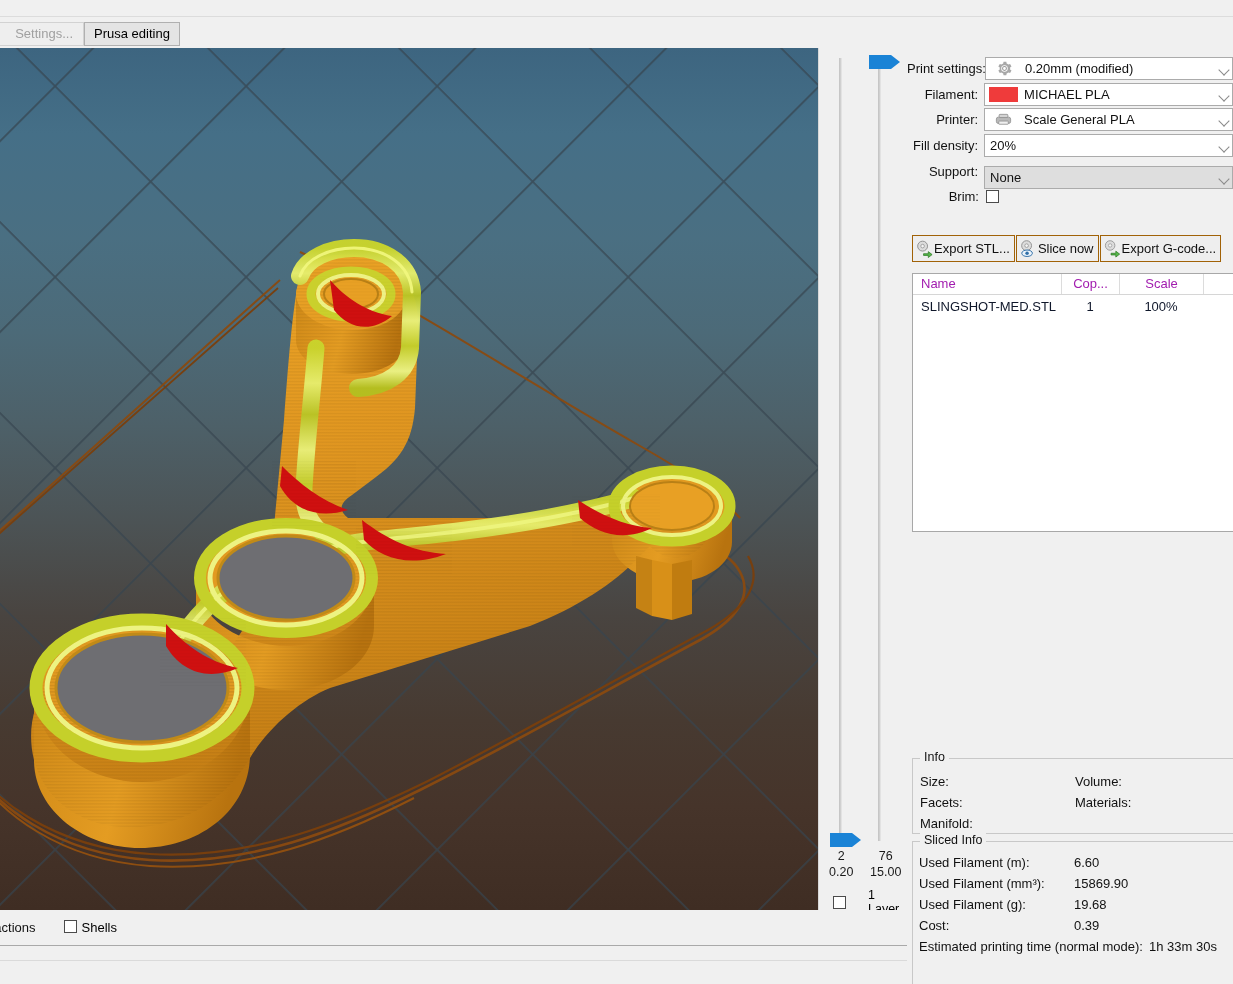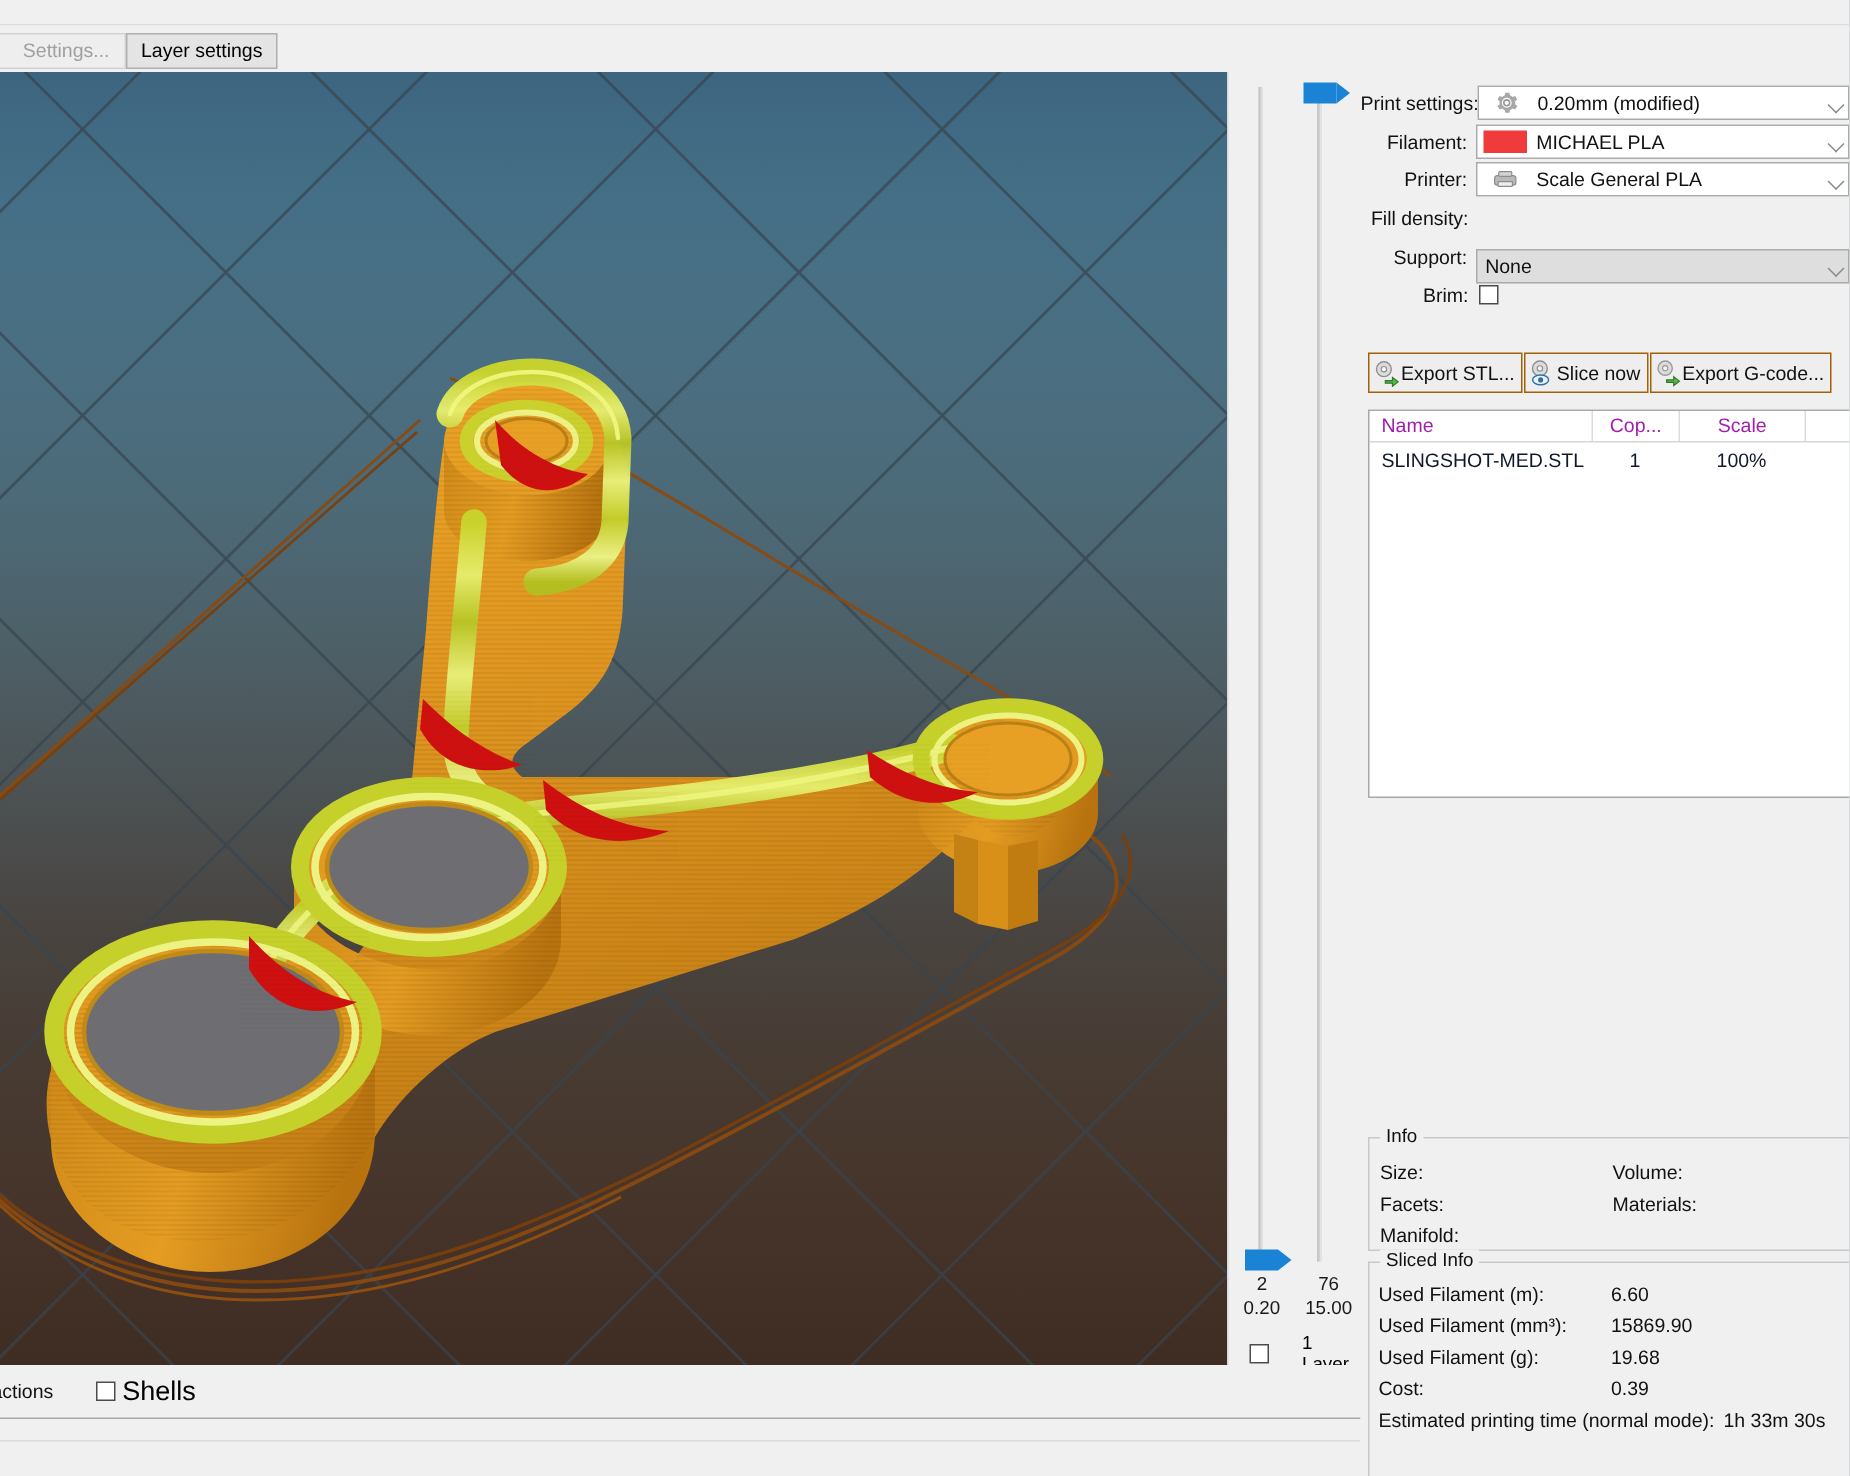--- a/index.html
+++ b/index.html
@@ -103,22 +103,22 @@
   }
 
   
   .bottom-bar {
     position: absolute; left: 0; top: 910px; width: 907px; height: 36px;
     background: #f0f0f0; border-bottom: 1px solid #a9a9a9;
     display: flex; align-items: center;
   }
   .bb-retr { margin-left: -10px; font-size: 13px; color: #111; }
   .bb-shells {
-    margin-left: 28px; display: flex; align-items: center; gap: 5px;
-    font-size: 18px; cursor: pointer;
+    margin-left: 28px; display: flex; align-items: flex-start; gap: 5px;
+    font-size: 13px; cursor: pointer;
   }
   .footer-strip {
     position: absolute; left: 0; top: 946px; width: 907px; height: 38px;
     background: #f0f0f0;
   }
   .footer-strip::after{
     content:""; position:absolute; left:0; top:14px; width:907px; height:1px; background:#dadada;
   }
 
   
@@ -202,21 +202,21 @@
 </style>
 </head>
 <body>
 
 <div id="app">
 
   <div class="top-strip"></div>
 
   <div class="tabbar">
     <div class="tab-btn tab-settings">Settings...</div>
-    <div class="tab-btn tab-layer">Layer settings</div>
+    <div class="tab-btn tab-layer">Prusa editing</div>
   </div>
 
   <div class="viewport">
     <div class="bed-bg"></div>
 
     <div class="grid-layer">
       <svg viewBox="0 0 1635 1724" preserveAspectRatio="none">
         <defs>
           <pattern id="diag" width="150" height="150" patternUnits="userSpaceOnUse" patternTransform="rotate(45 0 0)">
             <rect width="150" height="150" fill="none"></rect>
@@ -487,20 +487,24 @@
               <rect x="6" y="11" width="12" height="4" rx="0.6" fill="#efefef" stroke="#8d8d8d" stroke-width="1"></rect>
             </svg>
           </span>
           <span class="sval">Scale General PLA</span>
           <span class="caret"></span>
         </div>
       </div>
 
       <div class="srow">
         <div class="slabel">Fill density:</div>
+        <div class="sfield">
+          <span class="sval padded">20%</span>
+          <span class="caret"></span>
+        </div>
       </div>
 
       <div class="srow">
         <div class="slabel">Support:</div>
         <div class="sfield greyed">
           <span class="sval padded">None</span>
           <span class="caret"></span>
         </div>
       </div>
 

